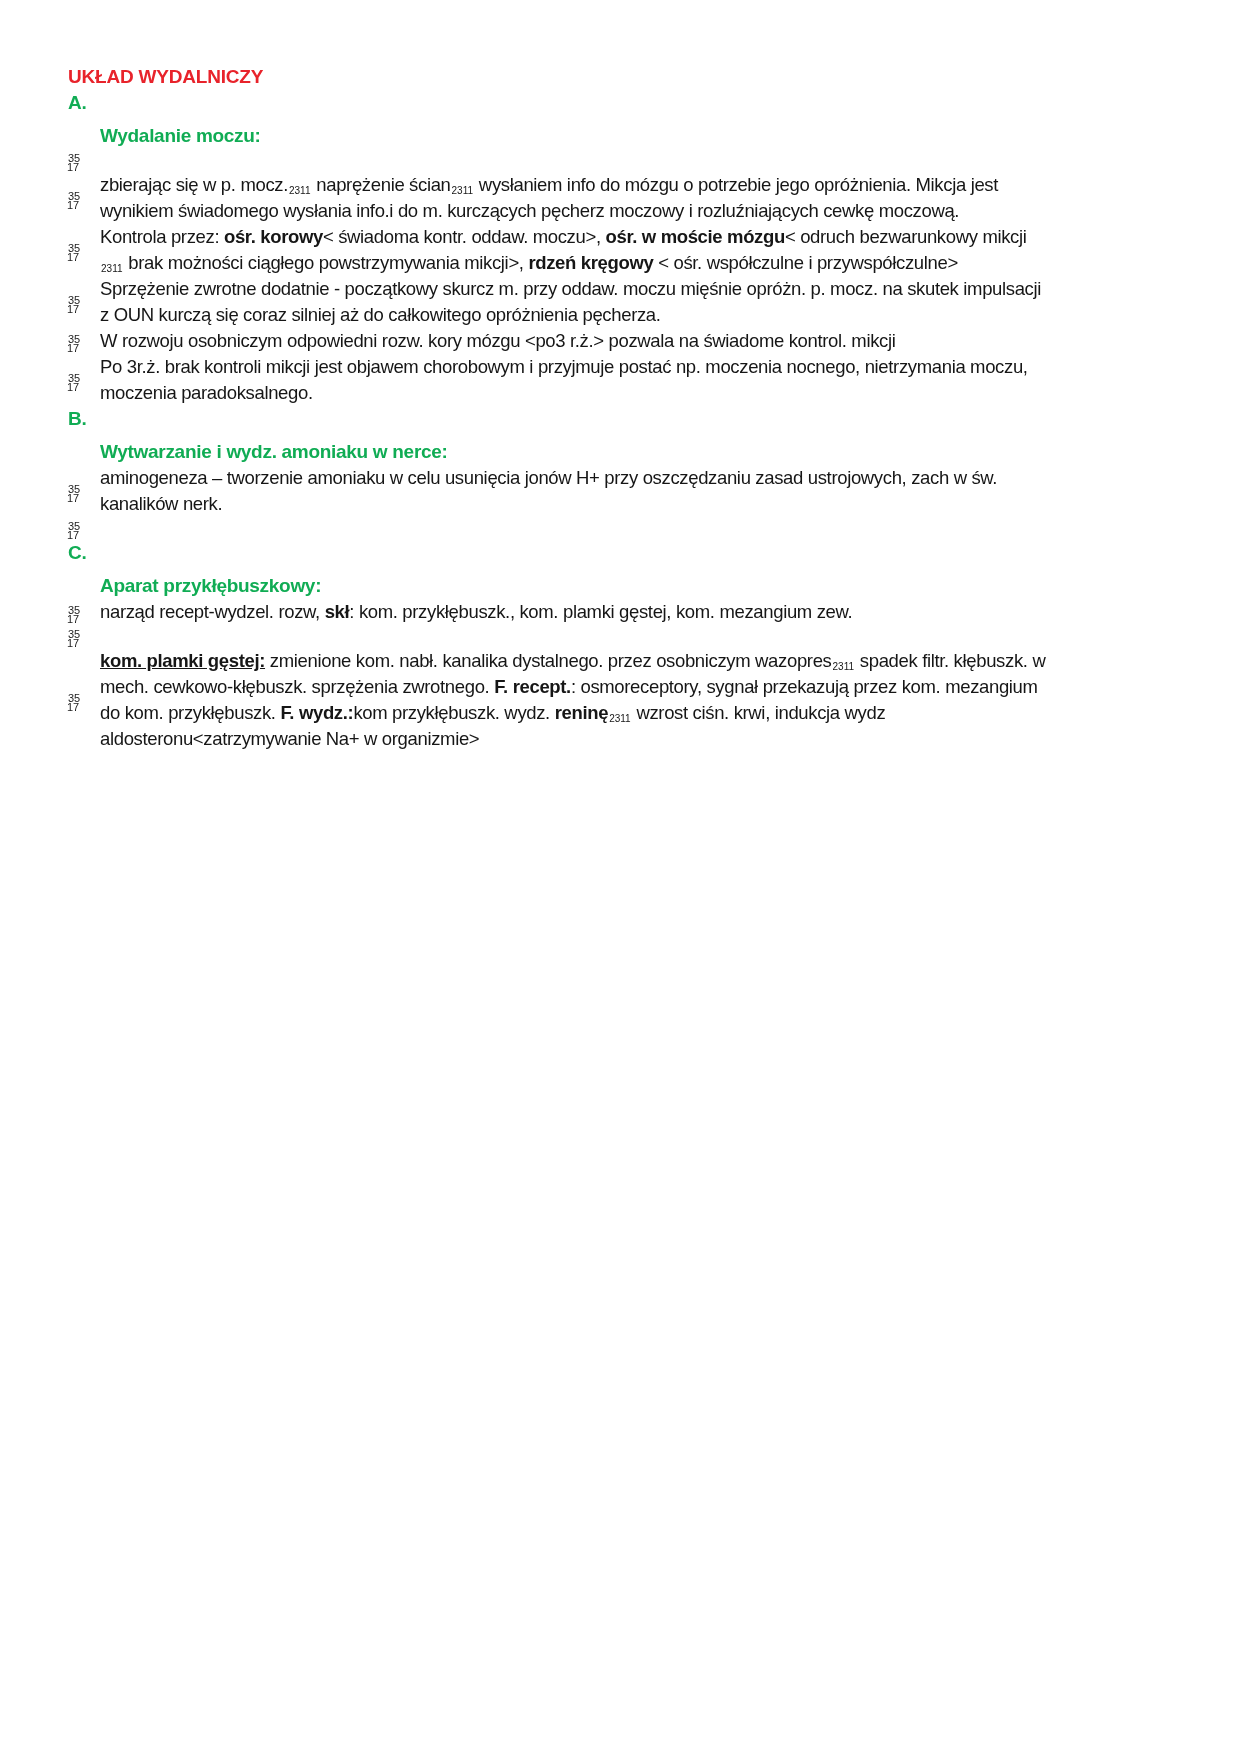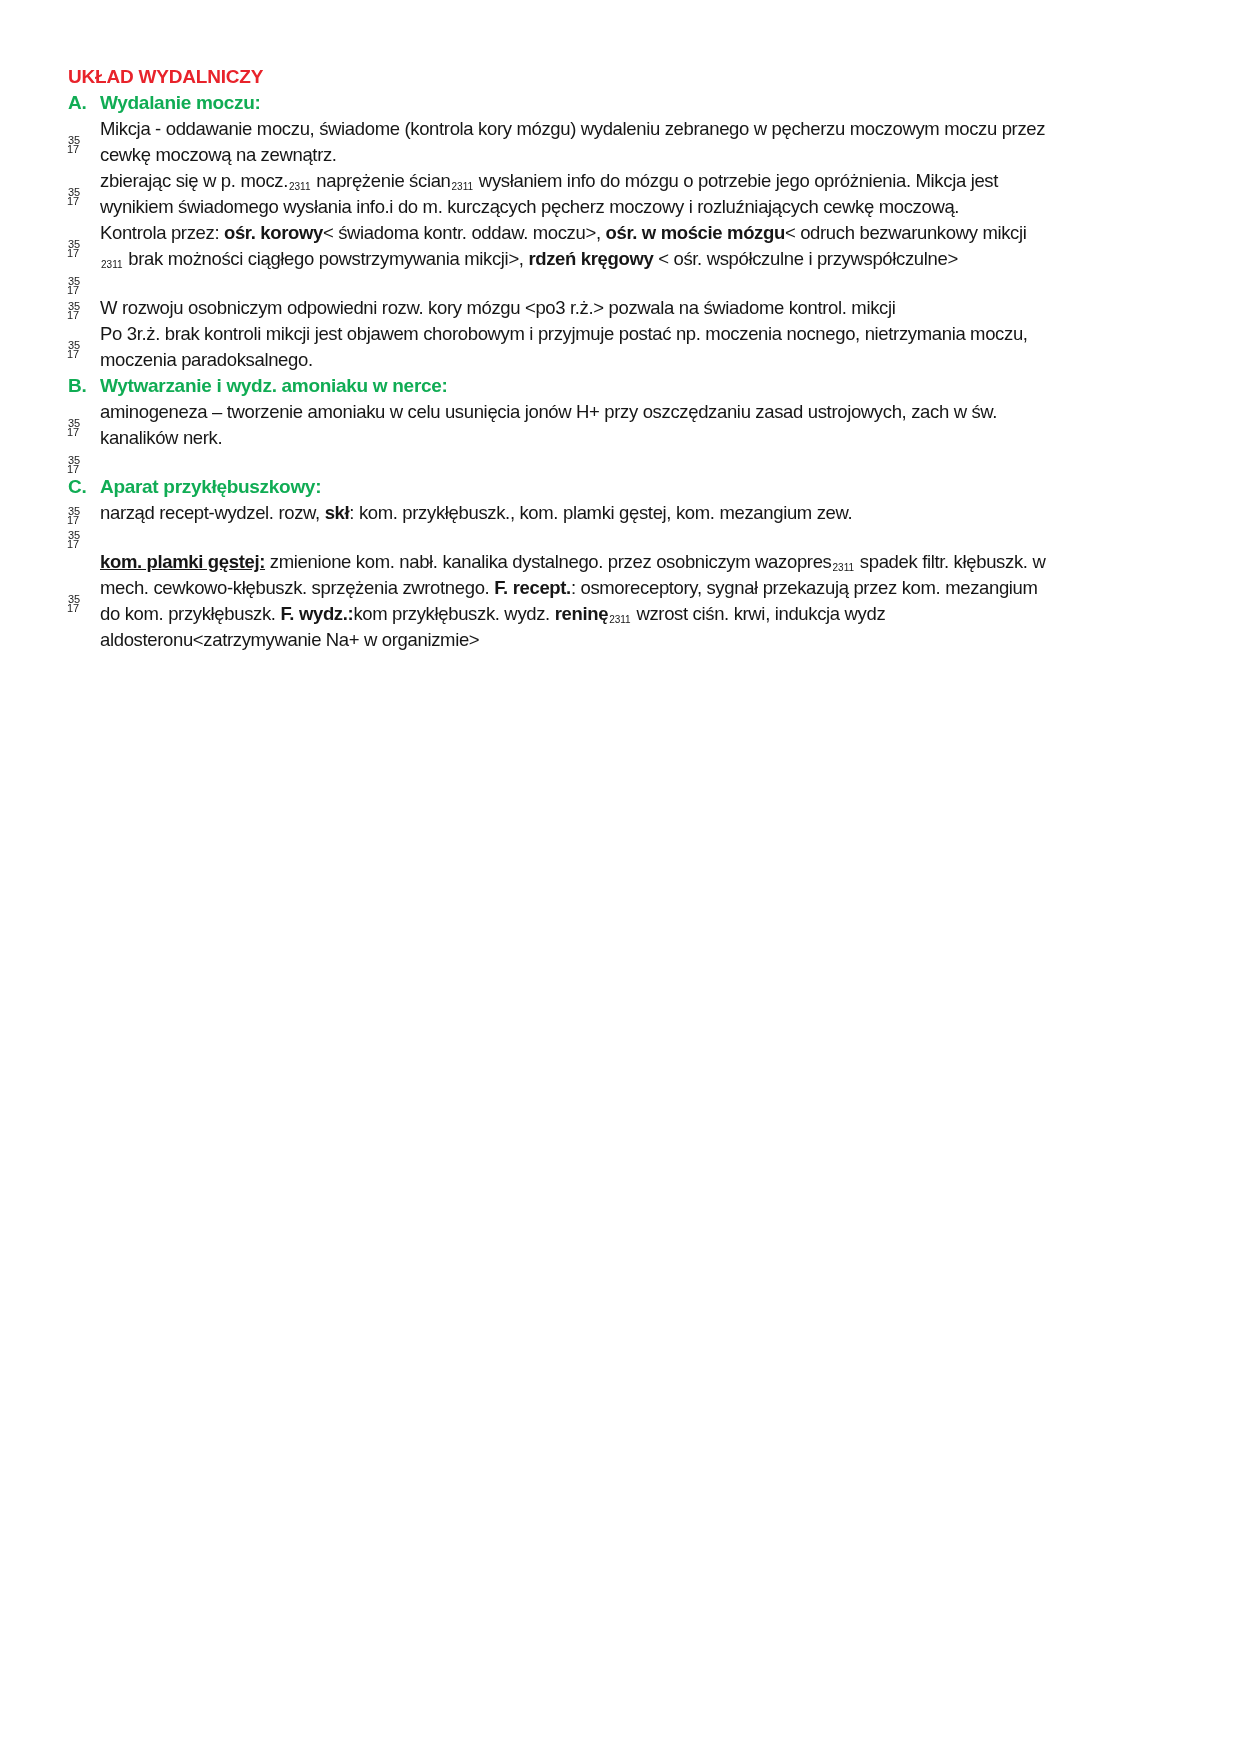--- a/index.html
+++ b/index.html
@@ -31,21 +31,21 @@
   }
   .section-row{
     display:flex;
     font-size:19px;
     font-weight:700;
     line-height:26px;
     letter-spacing:-0.3px;
     color:var(--green);
   }
   .section-label{flex:0 0 32px;}
-  .section-title{flex:1;}
+  .section-title{flex:1;margin-top:33px;}
   .bullet-row{
     display:flex;
     align-items:center;
   }
   .bullet-marker{
     flex:0 0 32px;
     font-size:11px;
     line-height:9px;
     padding-top:5px;
     color:#1c1c1c;
@@ -83,21 +83,20 @@
   <div>
       <div class="section-row">
         <span class="section-label">A.</span>
         <span class="section-title">Wydalanie moczu:</span>
       </div>
       <div class="bullet-row">
         <span class="bullet-marker">
           <span class="m1">35</span>
           <span class="m2">17</span>
         </span>
-        <div class="bullet-text"><span class="seg">Mikcja - oddawanie moczu, świadome (kontrola kory mózgu) wydaleniu zebranego w pęcherzu moczowym moczu przez cewkę moczową na zewnątrz.</span></div>
       </div>
       <div class="bullet-row">
         <span class="bullet-marker">
           <span class="m1">35</span>
           <span class="m2">17</span>
         </span>
         <div class="bullet-text"><span class="seg">zbierając się w p. mocz.</span><span class="stack">
             <span class="top">23</span>
             <span class="bot">11</span>
           </span><span class="seg"> naprężenie ścian</span><span class="stack">
@@ -113,20 +112,21 @@
         <div class="bullet-text"><span class="seg">Kontrola przez: </span><span class="seg seg-b">ośr. korowy</span><span class="seg">&lt; świadoma kontr. oddaw. moczu&gt;, </span><span class="seg seg-b">ośr.  w moście mózgu</span><span class="seg">&lt; odruch bezwarunkowy mikcji</span><span class="stack">
             <span class="top">23</span>
             <span class="bot">11</span>
           </span><span class="seg"> brak możności ciągłego powstrzymywania mikcji&gt;, </span><span class="seg seg-b">rdzeń kręgowy</span><span class="seg"> &lt; ośr. współczulne i przywspółczulne&gt;</span></div>
       </div>
       <div class="bullet-row">
         <span class="bullet-marker">
           <span class="m1">35</span>
           <span class="m2">17</span>
         </span>
+        <div class="bullet-text"><span class="seg">Sprzężenie zwrotne dodatnie - początkowy skurcz m. przy oddaw. moczu mięśnie opróżn. p. mocz. na skutek impulsacji z OUN kurczą się coraz silniej aż do całkowitego opróżnienia pęcherza.</span></div>
       </div>
       <div class="bullet-row">
         <span class="bullet-marker">
           <span class="m1">35</span>
           <span class="m2">17</span>
         </span>
         <div class="bullet-text"><span class="seg">W rozwoju osobniczym odpowiedni rozw. kory mózgu &lt;po3 r.ż.&gt; pozwala na świadome kontrol. mikcji</span></div>
       </div>
       <div class="bullet-row">
         <span class="bullet-marker">

